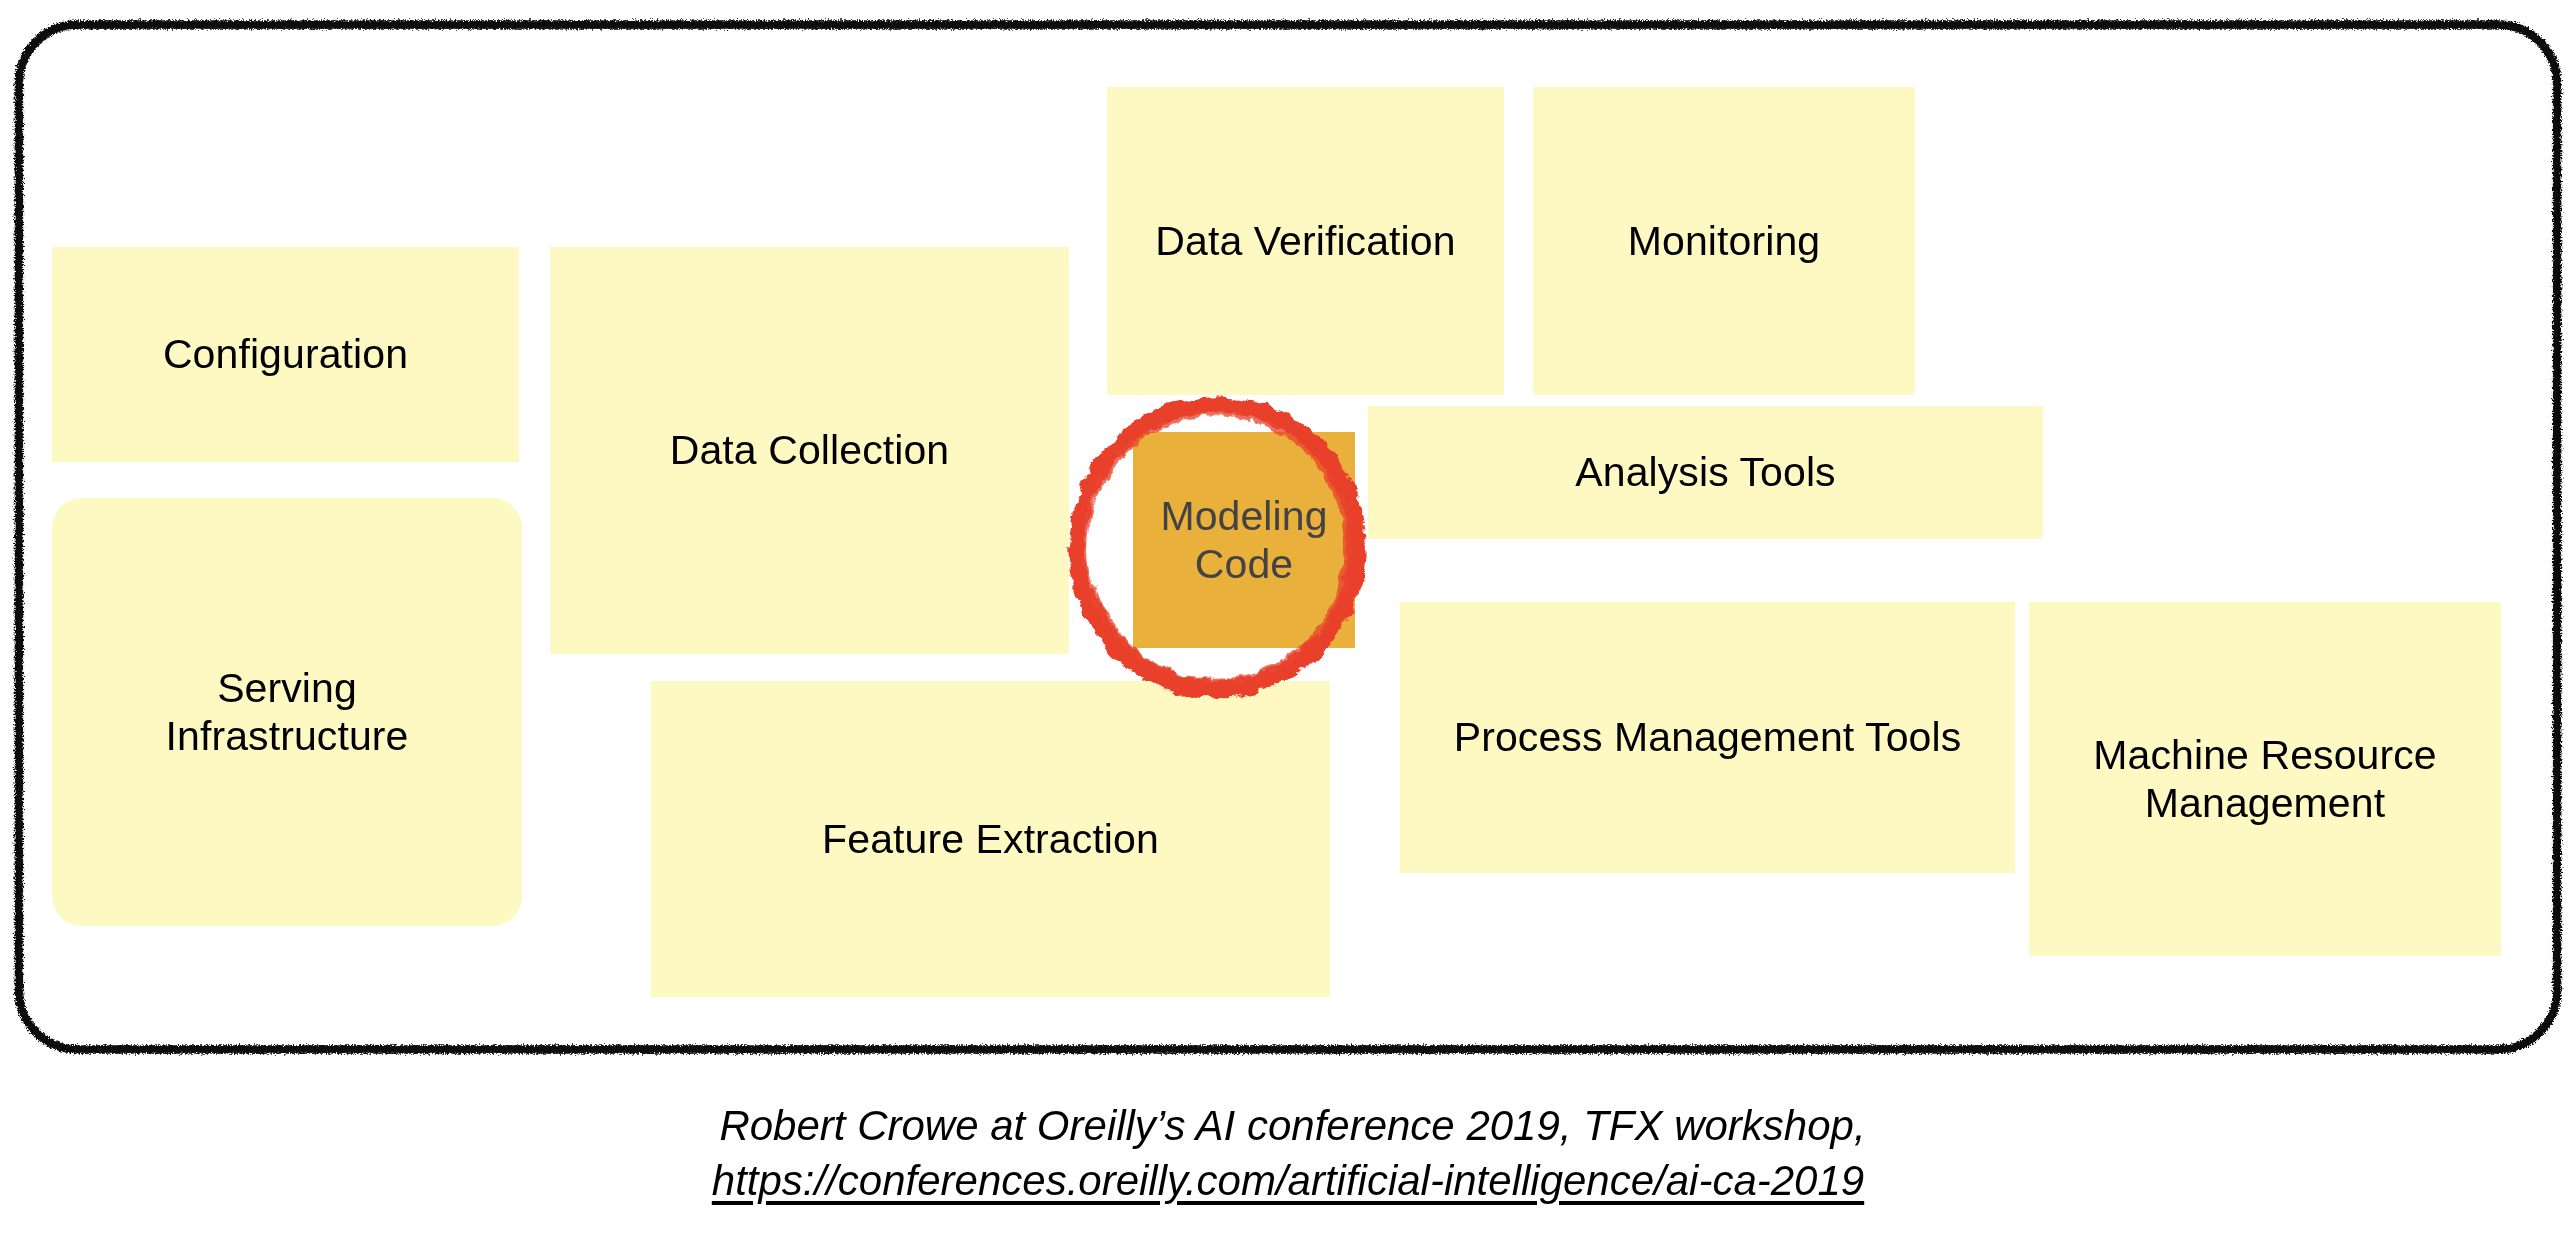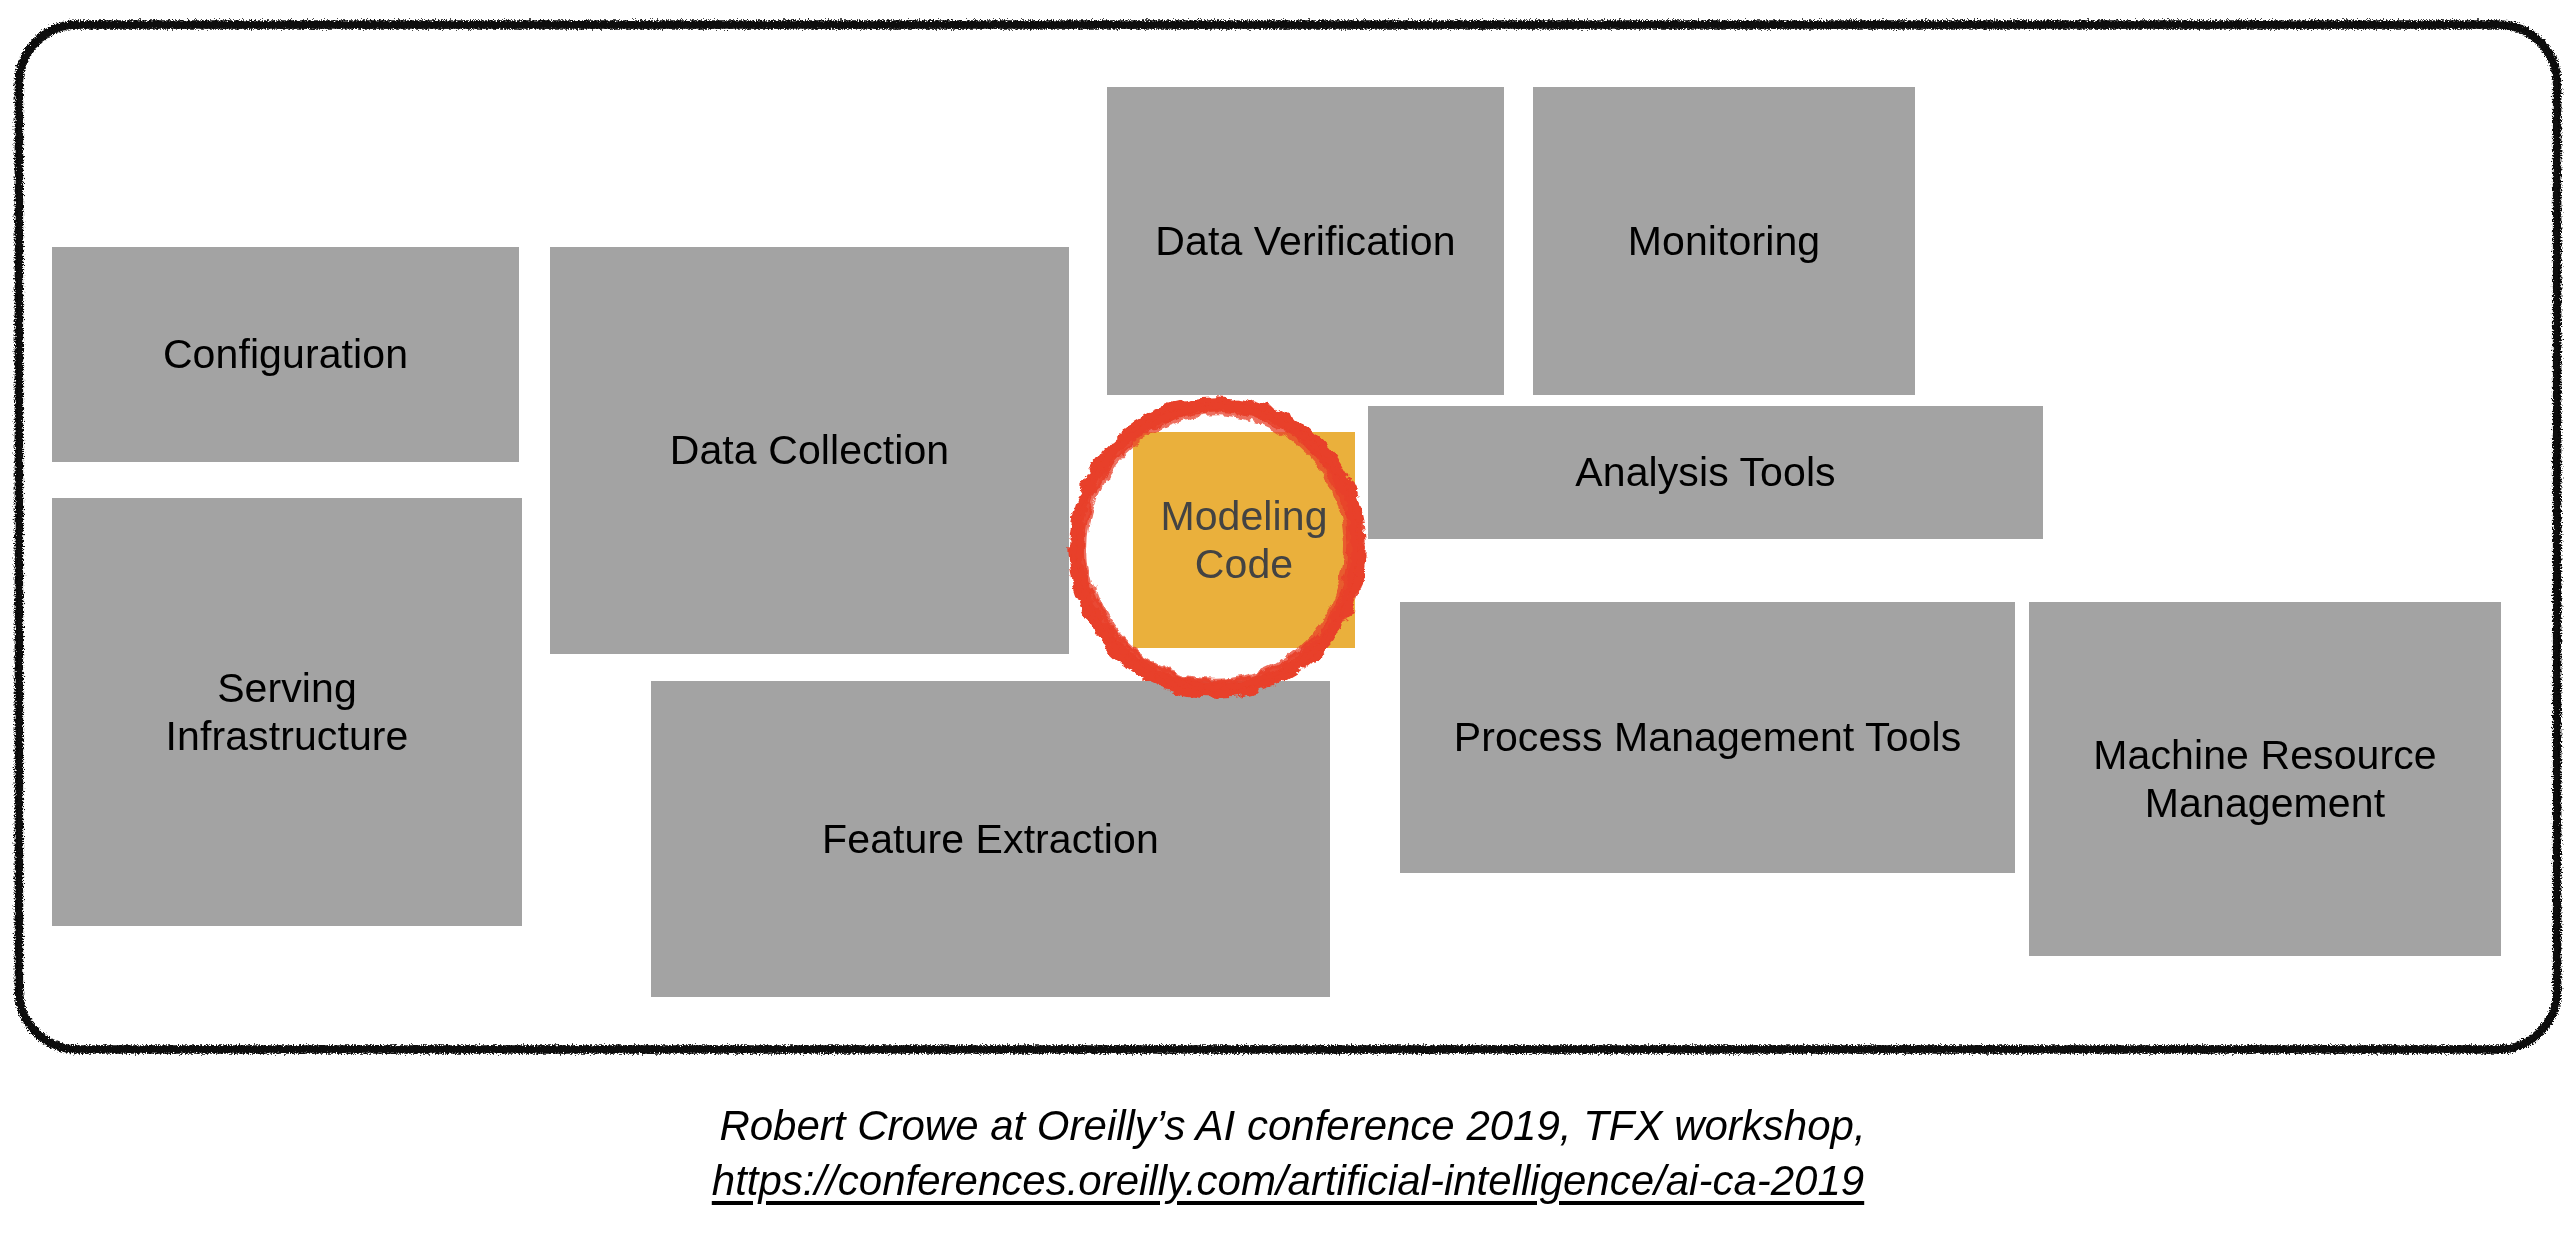--- a/index.html
+++ b/index.html
@@ -33,21 +33,21 @@
   }
 
   
   .box {
     position: absolute;
     box-sizing: border-box;
     display: flex;
     align-items: center;
     justify-content: center;
     text-align: center;
-    background: #a3a3a3;
+    background: #fef9c3;
     color: #000000;
     font-size: 41px;
     line-height: 1.18;
     letter-spacing: 0.1px;
     padding: 3.8px 9.4px;
     white-space: pre-line;
   }
 
   .box.highlight {
     background: #eab03c;
@@ -104,21 +104,21 @@
     <g filter="url(#rough)">
       <rect x="20" y="26" width="2690" height="1086" rx="62" ry="62" fill="none" stroke="#111111" stroke-width="9"></rect>
     </g>
     <g filter="url(#rough2)" opacity="0.92">
       <rect x="21" y="28" width="2688" height="1083" rx="62" ry="62" fill="none" stroke="#0c0c0c" stroke-width="5"></rect>
     </g>
   </svg>
 
   <div id="boxes">
       <div class="box" style="left: 52px; top: 247px; width: 467px; height: 215px;">Configuration</div>
-      <div class="box" style="left: 52px; top: 498px; width: 470px; height: 428px;">Serving
+      <div class="box" style="left: 52px; top: 498px; width: 470px; height: 428px; border-radius: 30px;">Serving
 Infrastructure</div>
       <div class="box" style="left: 550px; top: 247px; width: 519px; height: 407px;">Data Collection</div>
       <div class="box" style="left: 1107px; top: 87px; width: 397px; height: 308px;">Data Verification</div>
       <div class="box" style="left: 1533px; top: 87px; width: 382px; height: 308px; text-align: center;">Monitoring</div>
       <div class="box highlight" style="left: 1101px; top: 432px; width: 222px; height: 216px;">Modeling
 Code</div>
       <div class="box" style="left: 1368px; top: 406px; width: 675px; height: 133px;">Analysis Tools</div>
       <div class="box" style="left: 1368px; top: 602px; width: 615px; height: 271px; margin-left: 32px;">Process Management Tools</div>
       <div class="box" style="left: 2029px; top: 602px; width: 472px; height: 354px;">Machine Resource
 Management</div>

